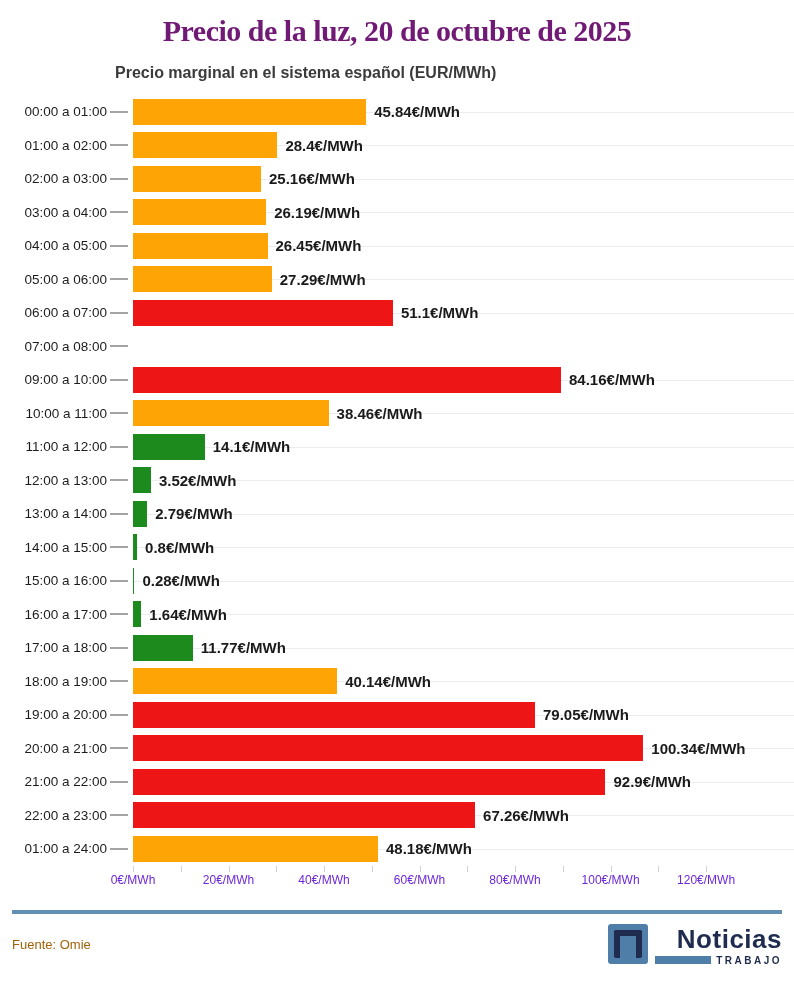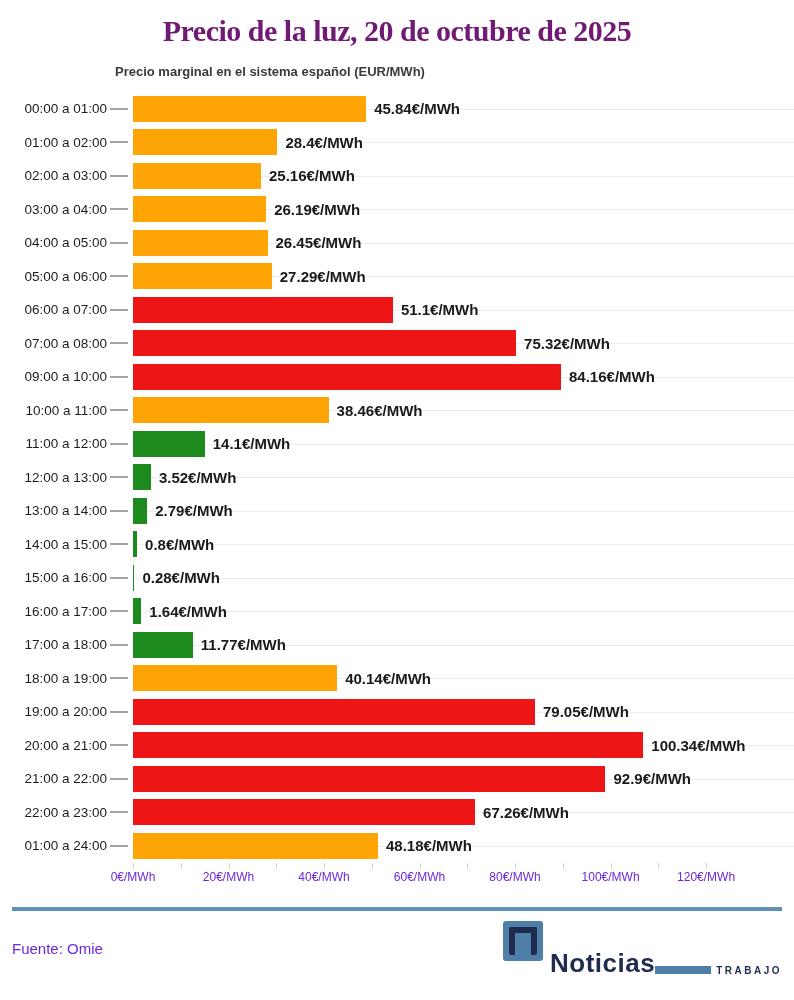--- a/index.html
+++ b/index.html
@@ -2,21 +2,21 @@
 <html><head>
 <meta charset="utf-8">
 <style>
   html,body { margin:0; padding:0; background:#ffffff; }
   body { font-family:"Liberation Sans", sans-serif; color:#1a1a1a; }
   .page { position:relative; width:794px; height:1000px; background:#ffffff; overflow:hidden; }
 
   .title { margin:14px 10px 0 10px; text-align:center;
            font-family:"Liberation Serif", serif; font-weight:700;
            font-size:30px; color:#701a75; letter-spacing:-0.5px; }
-  .subtitle { margin:16px 0 0 115px; font-size:13px; font-weight:700; color:#3a3a3a; }
+  .subtitle { margin:16px 0 0 115px; font-size:16px; font-weight:700; color:#3a3a3a; }
 
   .chart { margin-top:13px; padding-right:38px; }
   .row { display:flex; align-items:center; height:33.5px; }
   .row-label { width:107px; text-align:right; font-size:13.5px; color:#1c1c1c; flex:none; }
   .row-tick { width:26px; flex:none; position:relative; height:100%; }
   .row-tick::after { content:""; position:absolute; left:3px; right:5px; top:50%;
                      height:2px; margin-top:-1px; background:#a3a3a3; }
   .row-plot { flex:1; position:relative; height:100%; display:flex; align-items:center; }
   .gridline { position:absolute; left:0; right:-38px; top:50%; height:1px; background:#ececec; }
   .bar { height:26px; position:relative; flex:none; }
@@ -24,26 +24,26 @@
                white-space:nowrap; position:relative; z-index:2; }
 
   .xaxis { position:relative; margin-left:133px; margin-right:38px; height:26px; }
   .xticks { position:absolute; left:0; right:0; top:0; height:6px; }
   .xtick { position:absolute; top:0; width:1px; height:6px; background:#d2d2d2; }
   .xlabels { position:absolute; left:0; right:0; top:7px; height:16px; }
   .xlabel { position:absolute; transform:translateX(-50%); font-size:12px; color:#6d28d9; white-space:nowrap; }
 
   .footer-rule { margin:18px 12px 0 12px; height:4px; }
   .footer { display:flex; justify-content:space-between; align-items:center; margin:10px 12px 0 12px; }
-  .source { font-size:15px; color:#6d28d9; }
+  .source { font-size:13px; color:#a16207; }
 
   .logo { display:flex; align-items:flex-start; gap:7px; }
   .logo-icon { width:40px; height:40px; border-radius:3px; display:flex; align-items:center; justify-content:center; flex:none; }
   .logo-n { width:16px; height:22px; border-style:solid; border-width:6px 6px 0 6px; border-radius:2px; box-sizing:content-box; }
-  .logo-text { display:flex; align-items:flex-end;margin-top:27px; }
+  .logo-text { display:flex; flex-direction:column; align-items:flex-end; }
   .logo-name { font-size:26px; font-weight:700; letter-spacing:0.5px; line-height:1; margin-top:2px; }
   .logo-bottom { display:flex; align-items:center; gap:5px; margin-top:3px; }
   .logo-bar { width:56px; height:8px; }
   .logo-sub { font-size:10px; font-weight:700; letter-spacing:2.5px; }
 </style>
 </head>
 <body>
 
 <div class="page">
 
@@ -111,25 +111,20 @@
           <div class="row-tick"></div>
           <div class="row-plot">
             <div class="gridline"></div>
             <div class="bar" style="width: 41.7143%; background: rgb(237, 21, 21); z-index: 1;"></div>
             <div class="bar-value">51.1€/MWh</div>
           </div>
         </div>
         <div class="row">
           <div class="row-label">07:00 a 08:00</div>
           <div class="row-tick"></div>
-          <div class="row-plot">
-            <div class="gridline"></div>
-            <div class="bar" style="width: 61.4857%; background: rgb(237, 21, 21); z-index: 1;"></div>
-            <div class="bar-value">75.32€/MWh</div>
-          </div>
         </div>
         <div class="row">
           <div class="row-label">09:00 a 10:00</div>
           <div class="row-tick"></div>
           <div class="row-plot">
             <div class="gridline"></div>
             <div class="bar" style="width: 68.702%; background: rgb(237, 21, 21); z-index: 1;"></div>
             <div class="bar-value">84.16€/MWh</div>
           </div>
         </div>

